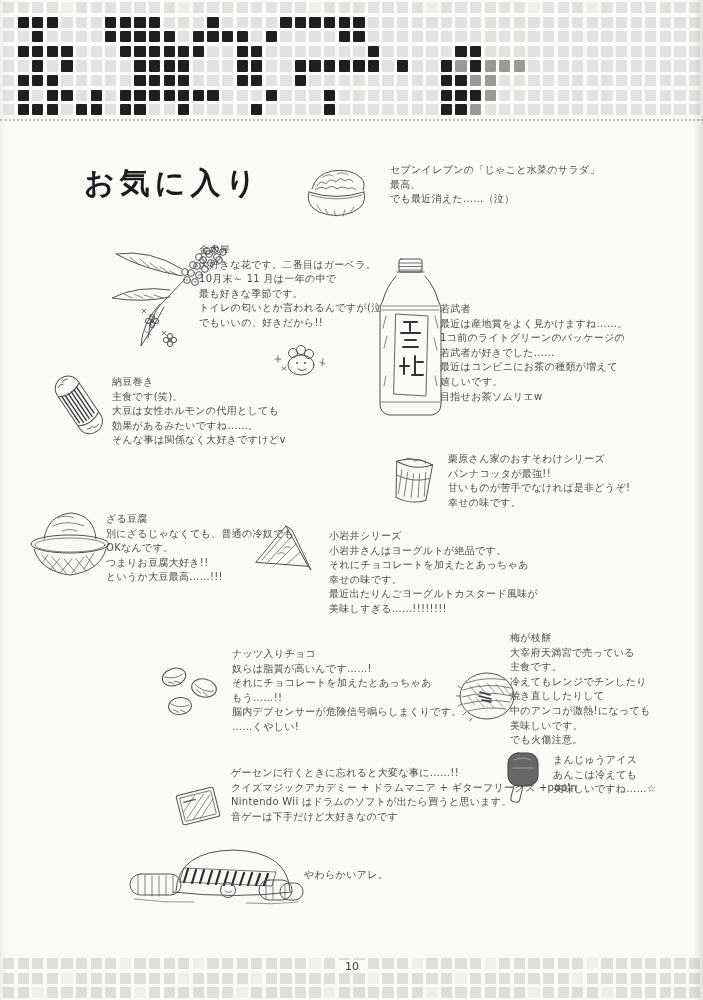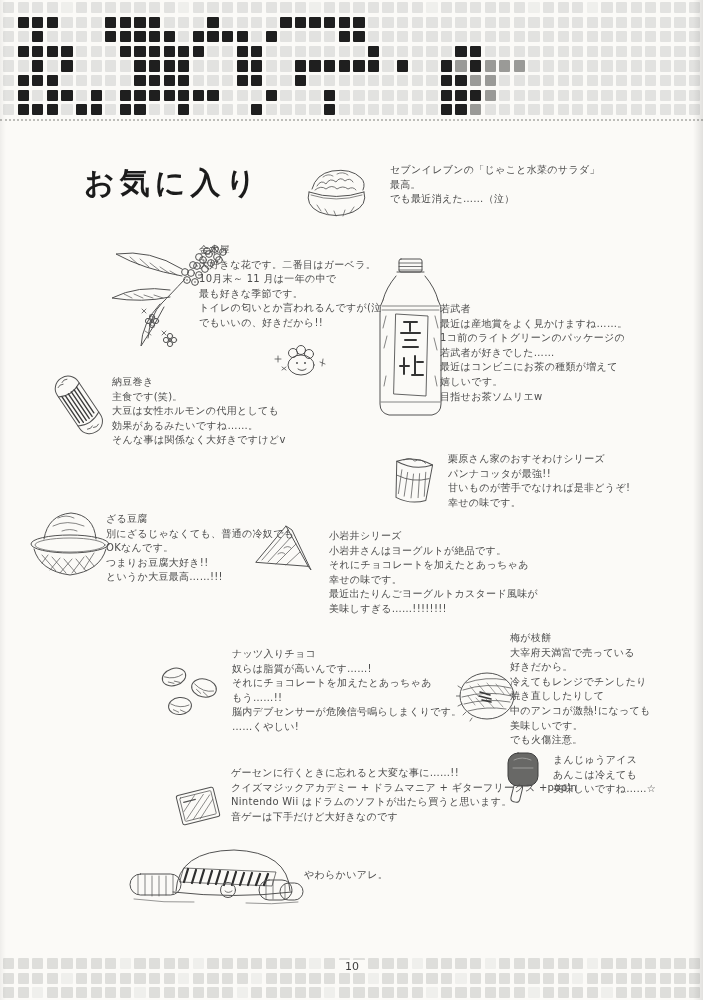--- a/index.html
+++ b/index.html
@@ -688,21 +688,21 @@
       <path d="M5 22 l-3 -2 M4 30 l-4 0 M6 38 l-4 2 M10 46 l-3 3 M16 52 l-2 3" stroke-width="0.8"></path>
       <g stroke="#3a3a3a" stroke-width="1.6">
             <path d="M24 26 l10 3 M23 30 l12 3 M26 34 l9 2"></path>
           </g>
     </g>
       </svg>
   </div>
   <div class="tblock" style="left:510px;top:631px;">
       <div class="tline">梅が枝餅</div>
       <div class="tline">大宰府天満宮で売っている</div>
-      <div class="tline">好きだから。</div>
+      <div class="tline">主食です。</div>
       <div class="tline">冷えてもレンジでチンしたり</div>
       <div class="tline">焼き直ししたりして</div>
       <div class="tline">中のアンコが激熱!になっても</div>
       <div class="tline">美味しいです。</div>
       <div class="tline">でも火傷注意。</div>
     </div>
 
   <div class="illo" style="left:500px;top:750px;width:47px;height:56px;">
     <svg viewBox="0 0 47 56" width="47" height="56">
         <g stroke="#525252" fill="none" stroke-width="1" stroke-linecap="round" stroke-linejoin="round">

